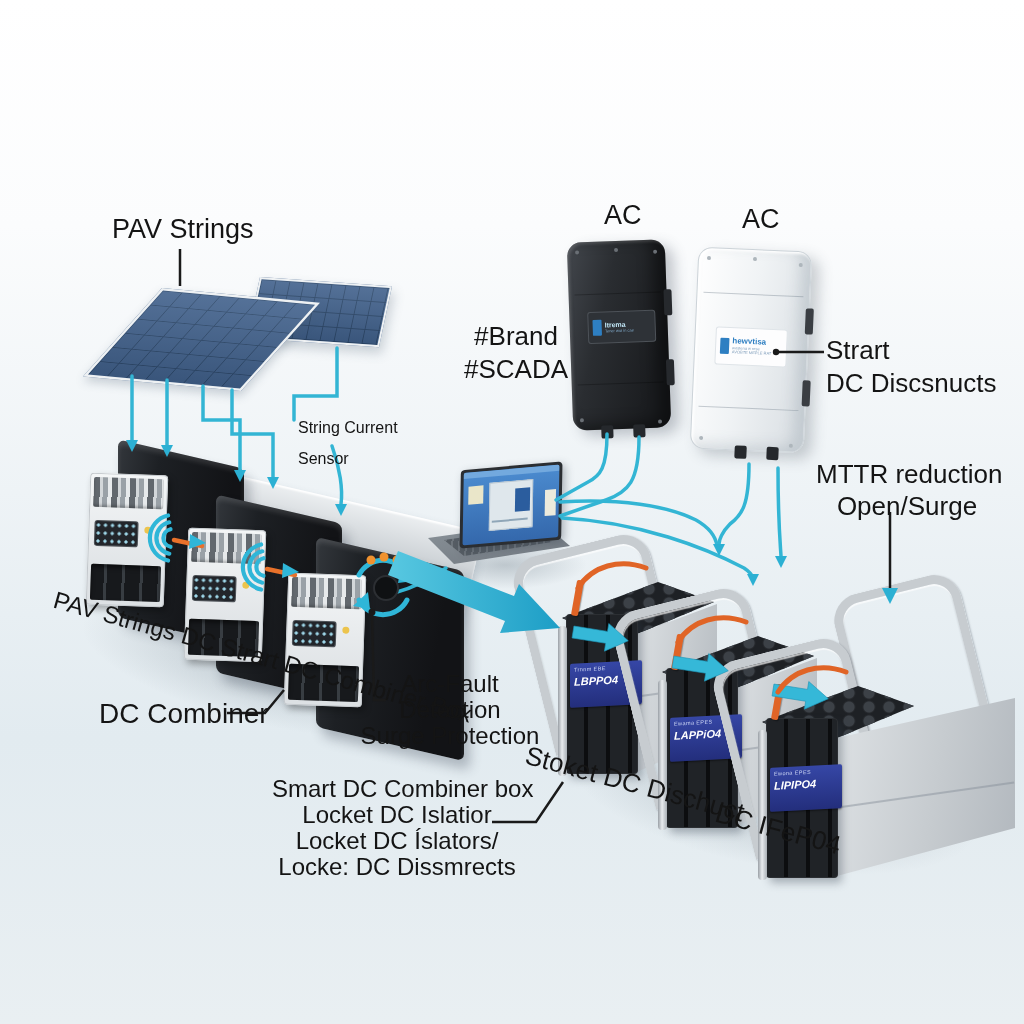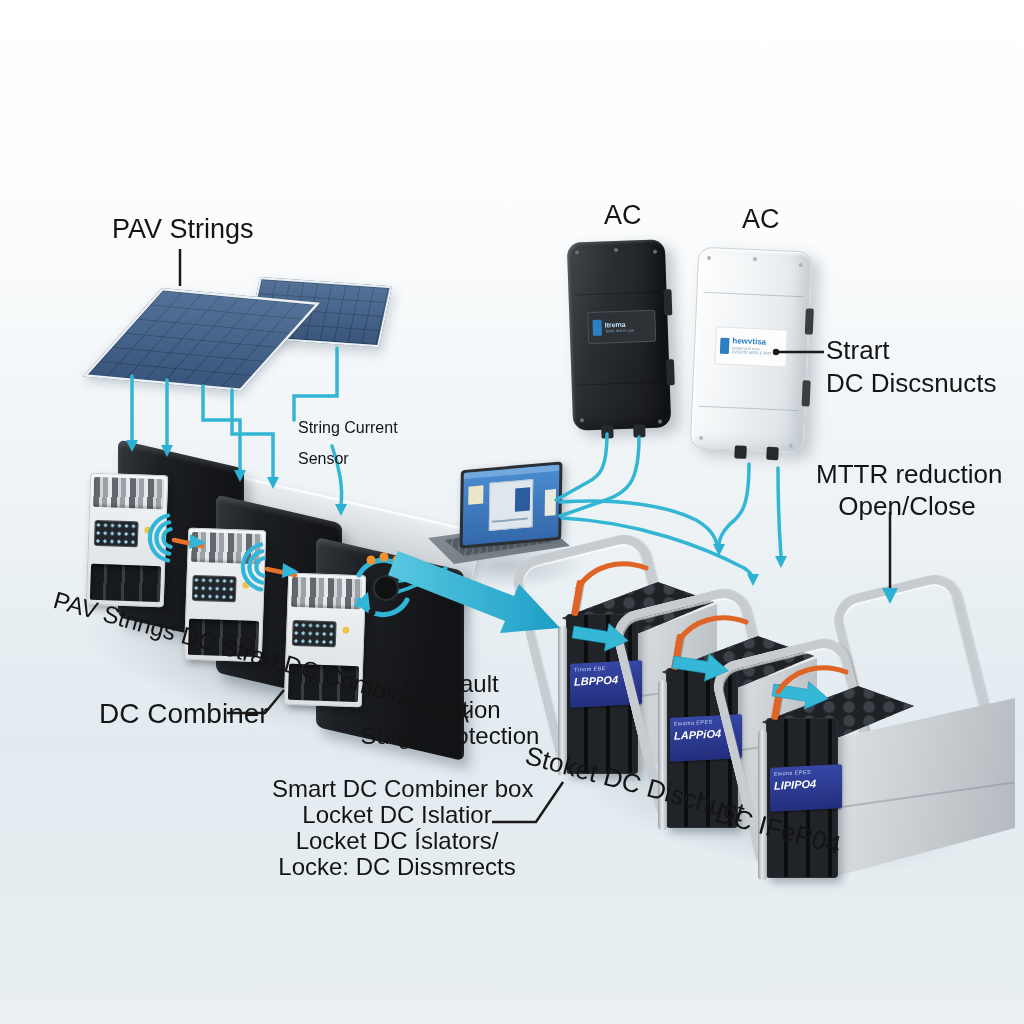--- a/index.html
+++ b/index.html
@@ -375,29 +375,33 @@
     </g>
     <circle cx="776" cy="352" r="3.2" fill="#1a1a1a"></circle>
     <circle cx="372" cy="612" r="3.5" fill="#1a1a1a"></circle>
   </svg>
 
   <div class="lbl l-pav">PAV Strings</div>
   <div class="lbl l-scs">
     <div>String Current</div>
     <div>Sensor</div>
   </div>
+  <div class="lbl l-brand">
+    <div>#Brand</div>
+    <div>#SCADA</div>
+  </div>
   <div class="lbl l-ac1">AC</div>
   <div class="lbl l-ac2">AC</div>
   <div class="lbl l-remote">
     <div>Strart</div>
     <div>DC Discsnucts</div>
   </div>
   <div class="lbl l-mttr">
     <div>MTTR reduction</div>
-    <div>Open/Close</div>
+    <div>Open/Surge</div>
   </div>
   <div class="lbl l-diag">PAV Strings DC Strart DC Combiner Box</div>
   <div class="lbl l-dccomb">DC Combiner</div>
   <div class="lbl l-arc">
     <div>Arc-Fault</div>
     <div>Detection</div>
     <div>Surge Protection</div>
   </div>
   <div class="lbl l-smart">
     <div>Smart DC Combiner box</div>

